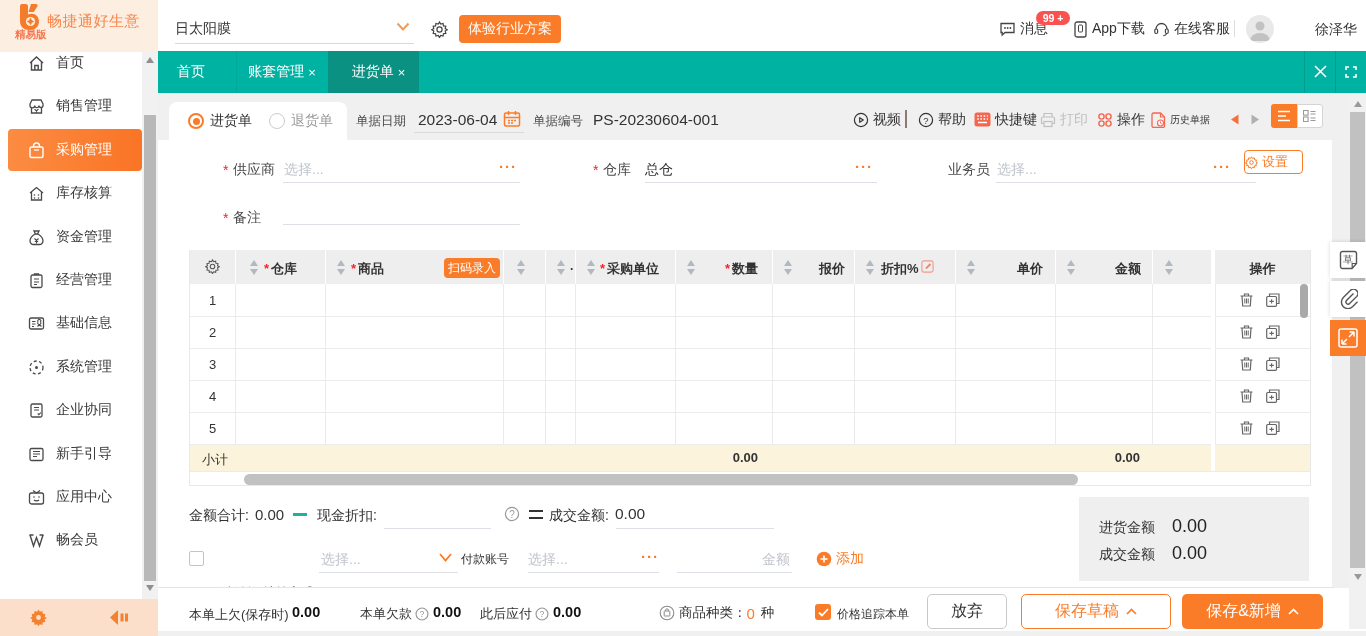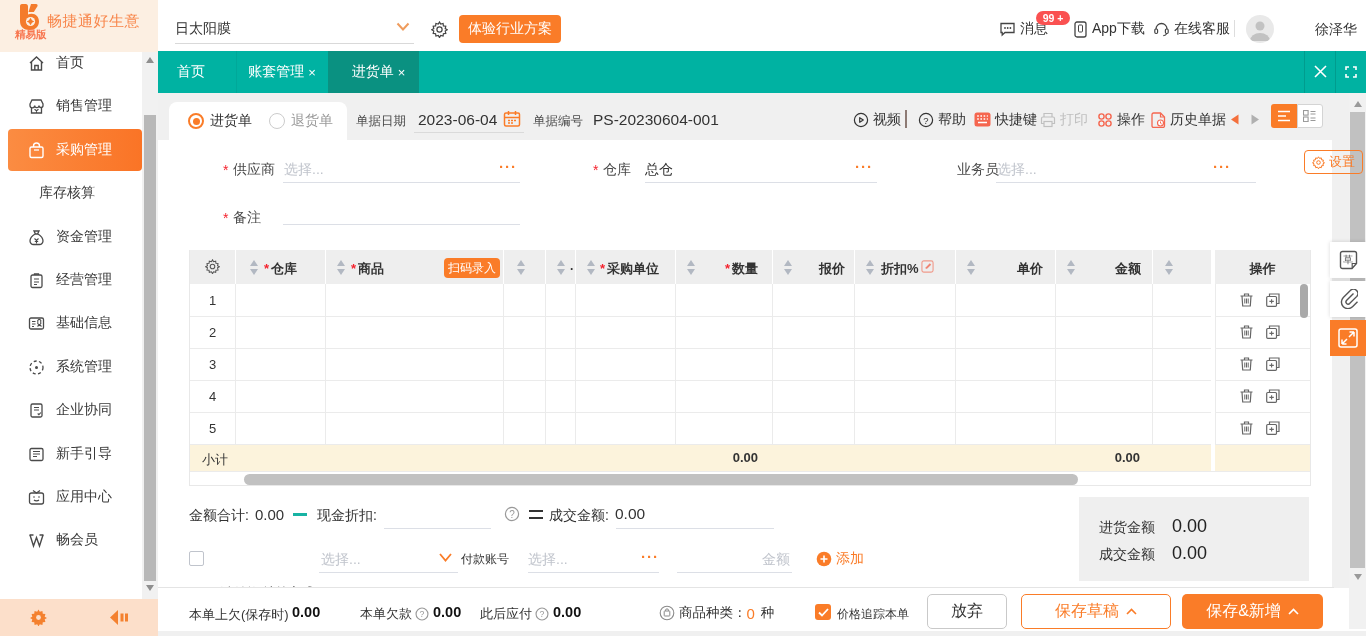--- a/index.html
+++ b/index.html
@@ -99,21 +99,21 @@
 <span style="margin-left:11px;color:#3a3a3a;">销售管理</span>
 </div>
 <div class="abs flex" style="left:28px;top:141px;height:18px;">
 <svg width="17" height="17" viewBox="0 0 17 17">
         <rect x="2" y="5" width="13" height="10.5" rx="1.5" fill="none" stroke="#fff" stroke-width="1.4"></rect>
         <path d="M5.5 5 V4 a3 3 0 0 1 6 0 V5" fill="none" stroke="#fff" stroke-width="1.4"></path>
         <path d="M6 8 h5" stroke="#fff" stroke-width="1.3"></path>
       </svg>
 <span style="margin-left:11px;color:#fff;">采购管理</span>
 </div>
-<div class="abs flex" style="left:28px;top:184px;height:18px;flex-direction:column;">
+<div class="abs flex" style="left:28px;top:184px;height:18px;">
 <svg width="17" height="17" viewBox="0 0 17 17">
         <path d="M2 8 L8.5 2.5 L15 8 M3.5 7 V15 H13.5 V7" fill="none" stroke="#4a4a4a" stroke-width="1.3"></path>
         <circle cx="6.5" cy="10" r="0.8" fill="#4a4a4a"></circle>
         <circle cx="10.5" cy="10" r="0.8" fill="#4a4a4a"></circle>
         <circle cx="6.5" cy="13" r="0.8" fill="#4a4a4a"></circle>
         <circle cx="10.5" cy="13" r="0.8" fill="#4a4a4a"></circle>
       </svg>
 <span style="margin-left:11px;color:#3a3a3a;">库存核算</span>
 </div>
 <div class="abs flex" style="left:28px;top:228px;height:18px;">
@@ -307,21 +307,21 @@
       </svg>
 <span style="margin-left:4px;font-size:14px;color:#333;">操作</span>
 </div>
 <div class="abs flex" style="left:1151px;top:111px;height:17px;">
 <svg width="15" height="16" viewBox="0 0 15 16">
         <path d="M2.5 1 h7 l4 4 v9 a1.5 1.5 0 0 1-1.5 1.5 h-9.5 a1.5 1.5 0 0 1-1.5-1.5 v-11.5 a1.5 1.5 0 0 1 1.5-1.5 z" fill="none" stroke="#f5664f" stroke-width="1.3"></path>
         <path d="M9.5 1.5 v3.5 h3.5" fill="none" stroke="#f5664f" stroke-width="1.2"></path>
         <circle cx="9.5" cy="11" r="3" fill="#fff" stroke="#f5664f" stroke-width="1.1"></circle>
         <path d="M9.5 9.5 v1.7 l1.2.8" fill="none" stroke="#f5664f" stroke-width="1"></path>
       </svg>
-<span style="margin-left:4px;font-size:14px;color:#333;">历史单据</span>
+<span style="margin-left:4px;font-size:10px;color:#333;">历史单据</span>
 </div>
 <div class="abs" style="left:1230px;top:114px;">
       <svg width="9" height="11" viewBox="0 0 9 11">
         <path d="M8.5 0.5 L1 5.5 L8.5 10.5 Z" fill="#f4703c"></path>
       </svg>
     </div>
 <div class="abs" style="left:1251px;top:114px;">
       <svg width="9" height="11" viewBox="0 0 9 11">
         <path d="M0.5 0.5 L8 5.5 L0.5 10.5 Z" fill="#b0b0b0"></path>
       </svg>
@@ -349,26 +349,26 @@
 <div class="abs" style="left:284px;top:161px;font-size:14px;color:#c0c4cc;">选择...</div>
 <div class="abs" style="left:283px;top:182px;width:237px;height:1px;background:#dcdfe6;"></div>
 <div class="abs" style="left:499px;top:158px;color:#fa7c28;font-size:15px;letter-spacing:1px;font-weight:bold;">···</div>
 
 <div class="abs" style="left:593px;top:162px;color:#f5222d;font-size:14px;">*</div>
 <div class="abs" style="left:603px;top:161px;font-size:14px;color:#4a4a4a;">仓库</div>
 <div class="abs" style="left:645px;top:161px;font-size:14px;color:#333;">总仓</div>
 <div class="abs" style="left:645px;top:182px;width:232px;height:1px;background:#dcdfe6;"></div>
 <div class="abs" style="left:855px;top:158px;color:#fa7c28;font-size:15px;letter-spacing:1px;font-weight:bold;">···</div>
 
-<div class="abs" style="left:948px;top:161px;font-size:14px;color:#4a4a4a;margin-left:9px;">业务员</div>
+<div class="abs" style="left:948px;top:161px;font-size:14px;color:#4a4a4a;">业务员</div>
 <div class="abs" style="left:997px;top:161px;font-size:14px;color:#c0c4cc;">选择...</div>
 <div class="abs" style="left:996px;top:182px;width:260px;height:1px;background:#dcdfe6;"></div>
 <div class="abs" style="left:1213px;top:158px;color:#fa7c28;font-size:15px;letter-spacing:1px;font-weight:bold;">···</div>
 
-<div class="abs flex" style="left:1304px;top:150px;width:59px;height:24px;border:1px solid #fa7c28;border-radius:4px;justify-content:center;">
+<div class="abs flex" style="left:1244px;top:150px;width:59px;height:24px;border:1px solid #fa7c28;border-radius:4px;">
 <svg width="13" height="13" viewBox="0 0 13 13">
         <path d="M6.5 0.8 l1 1.6 1.8-.5.2 1.9 1.9.2-.5 1.8 1.6 1-1.6 1 .5 1.8-1.9.2-.2 1.9-1.8-.5-1 1.6-1-1.6-1.8.5-.2-1.9-1.9-.2.5-1.8-1.6-1 1.6-1-.5-1.8 1.9-.2.2-1.9 1.8.5z" fill="none" stroke="#fa7c28" stroke-width="1"></path>
         <circle cx="6.5" cy="6.5" r="1.8" fill="none" stroke="#fa7c28" stroke-width="1"></circle>
       </svg>
 <span style="margin-left:4px;font-size:13px;color:#fa7c28;">设置</span>
 </div>
 
 <div class="abs" style="left:223px;top:210px;color:#f5222d;font-size:14px;">*</div>
 <div class="abs" style="left:233px;top:209px;font-size:14px;color:#4a4a4a;">备注</div>
 <div class="abs" style="left:283px;top:224px;width:237px;height:1px;background:#dcdfe6;"></div>

